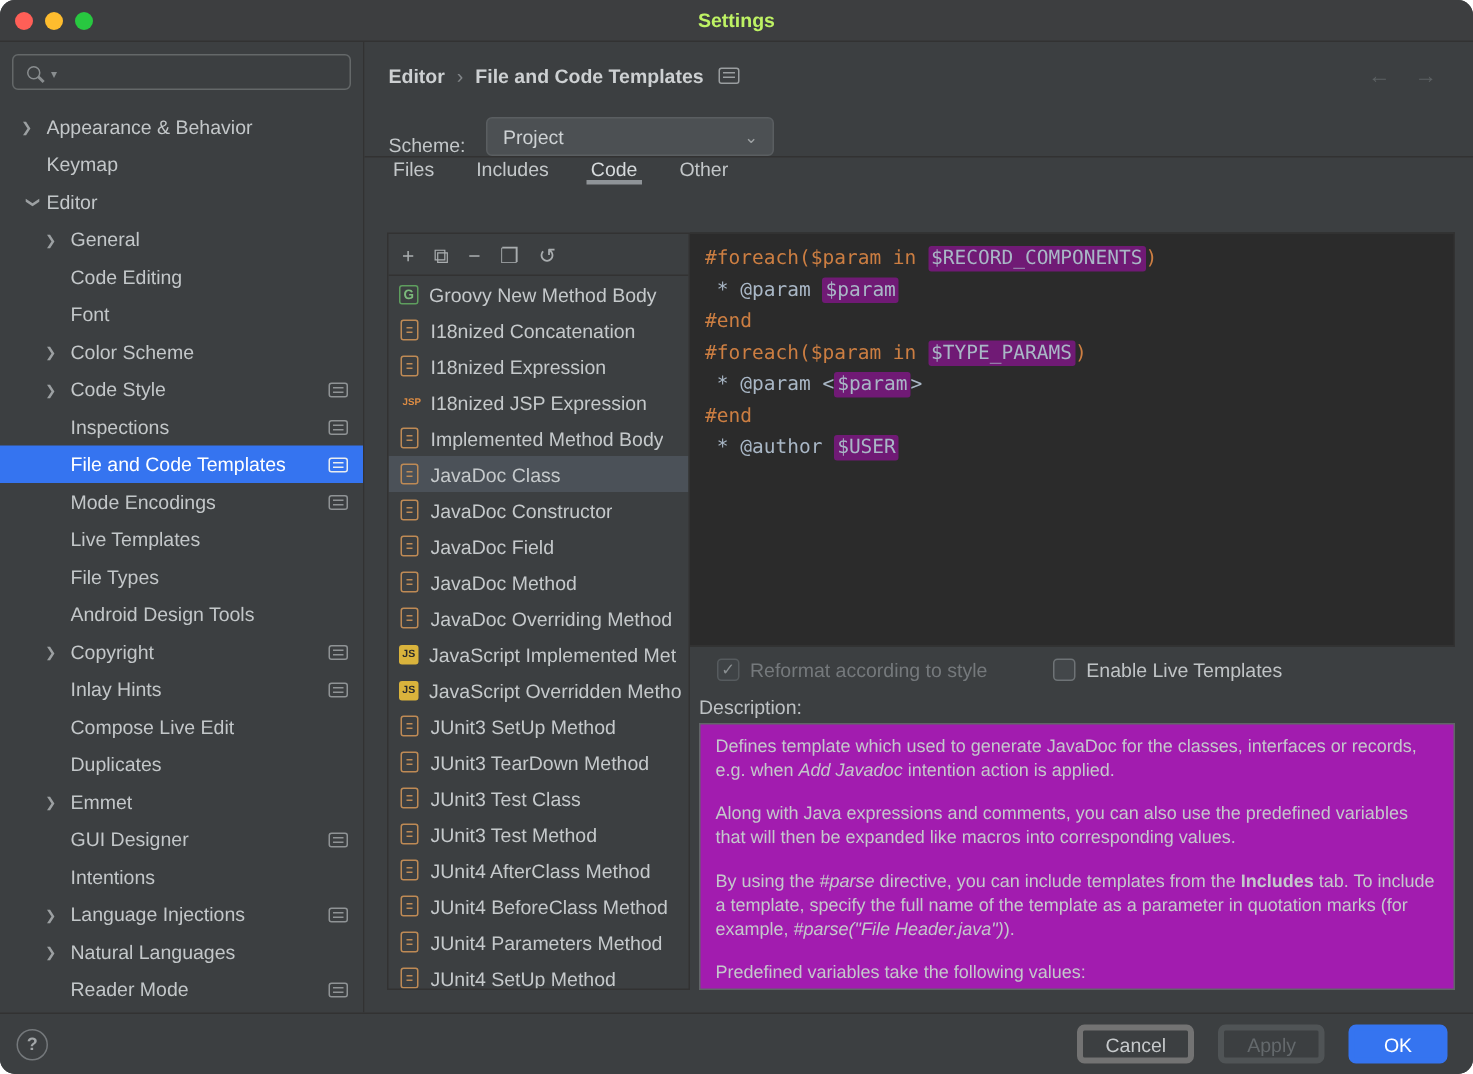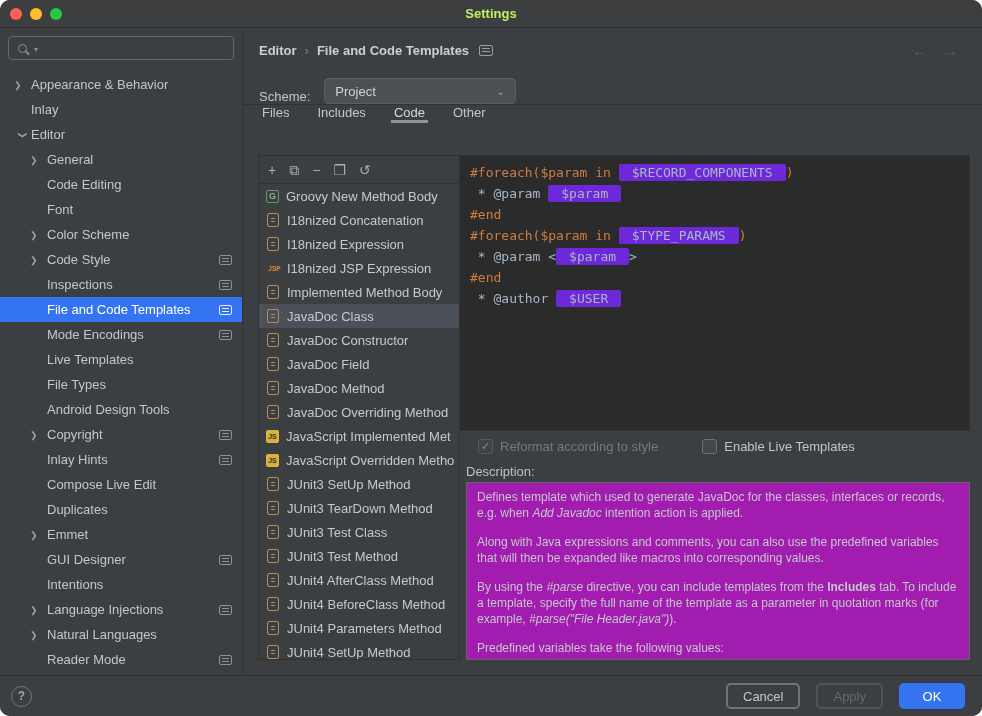--- a/index.html
+++ b/index.html
@@ -65,41 +65,41 @@
   .icon-groovy{border:1px solid #5E9E5E;border-radius:2px;width:13px;height:13px;flex:0 0 13px;color:#7CBA7C;font-size:9px;font-weight:bold}
   .icon-js{background:#D9B33C;border-radius:2px;width:13px;height:13px;flex:0 0 13px;color:#2B2B2B;font-size:7px;font-weight:bold}
   .icon-jsp{width:17px;flex:0 0 17px;color:#DD8C44;font-size:6.5px;font-weight:bold;margin-right:4px}
   .list-label{overflow:hidden;white-space:nowrap}
 
   .right-col{flex:1;display:flex;flex-direction:column;min-width:0}
   .editor{flex:0 0 276px;height:276px;background:#2B2B2B;border:1px solid #323232;border-left:none;padding:6px 10px;font-family:"DejaVu Sans Mono",monospace;font-size:13px;line-height:21px;overflow:hidden}
   .code-line{white-space:pre}
   .tok-d{color:#CC7E42}
   .tok-p{color:#A9B7C6}
-  .tok-v{color:#A9B7C6;background:#6d28d9;border-radius:2px;padding:1px 13px}
+  .tok-v{color:#A9B7C6;background:#701a75;border-radius:2px;padding:1px 2px}
 
   .options-row{flex:0 0 29px;height:29px;display:flex;align-items:center;padding-left:18px;margin-top:1px}
   .opt{display:flex;align-items:center;gap:7px;font-size:13px;color:#C0C4C6}
   .opt.disabled{color:#75797C}
   .opt + .opt{margin-left:44px}
   .cb{width:15px;height:15px;border-radius:3px;border:1px solid #6E7376;background:#43474A;display:flex;align-items:center;justify-content:center;font-size:11px}
   .cb.checked::after{content:'✓'}
   .cb.checked.disabled{border-color:#565B5E;background:#3F4346;color:#8A8F92}
 
   .desc-label{flex:0 0 21px;height:21px;display:flex;align-items:flex-end;padding-left:6px;padding-bottom:3px;font-size:13px;color:#BEC2C4}
   .desc-box{flex:1;margin-left:6px;border:1px solid #606567;background:#a21caf;padding:6px 10px;font-size:12px;line-height:16px;color:#C4C8CB;overflow:hidden}
   .desc-p{margin-bottom:13px}
   .seg-i{font-style:italic}
   .seg-b{font-weight:bold}
 
   
   .footer{position:absolute;left:0;right:0;bottom:0;height:41px;background:#3C3F41;border-top:1px solid #323232;display:flex;align-items:center}
   .help-btn{width:21px;height:21px;border-radius:50%;border:1px solid #74787B;color:#A2A6A8;display:flex;align-items:center;justify-content:center;font-size:12px;font-weight:bold;margin-left:11px}
   .footer-buttons{margin-left:auto;display:flex;gap:16px;margin-right:17px}
-  .btn{height:26px;min-width:66px;padding:0 15px;border-radius:5px;font-size:13px;font-family:"Liberation Sans",sans-serif;background:#3C3F41;border:2px solid #737373;color:#C6C9CB;cursor:default}
+  .btn{height:26px;min-width:66px;padding:0 15px;border-radius:5px;font-size:13px;font-family:"Liberation Sans",sans-serif;background:#3C3F41;border:4px solid #737373;color:#C6C9CB;cursor:default}
   .btn.disabled{border-color:#505456;color:#64696C}
   .btn.primary{background:#3574F0;border-color:#3574F0;color:#FFFFFF}
 </style>
 </head>
 <body>
 
 <div class="window">
 
   <div class="titlebar">
     <div class="traffic">
@@ -115,21 +115,21 @@
       <span class="mag-icon"></span>
       <span class="search-caret">▾</span>
     </div>
     <div class="tree">
         <div class="tree-row lvl0">
           <span class="chev">❯</span>
           <span class="tree-label">Appearance &amp; Behavior</span>
         </div>
         <div class="tree-row lvl0">
           <span class="chev"></span>
-          <span class="tree-label">Inlay</span>
+          <span class="tree-label">Keymap</span>
         </div>
         <div class="tree-row lvl0">
           <span class="chev down">❯</span>
           <span class="tree-label">Editor</span>
         </div>
         <div class="tree-row lvl1">
           <span class="chev">❯</span>
           <span class="tree-label">General</span>
         </div>
         <div class="tree-row lvl1">

